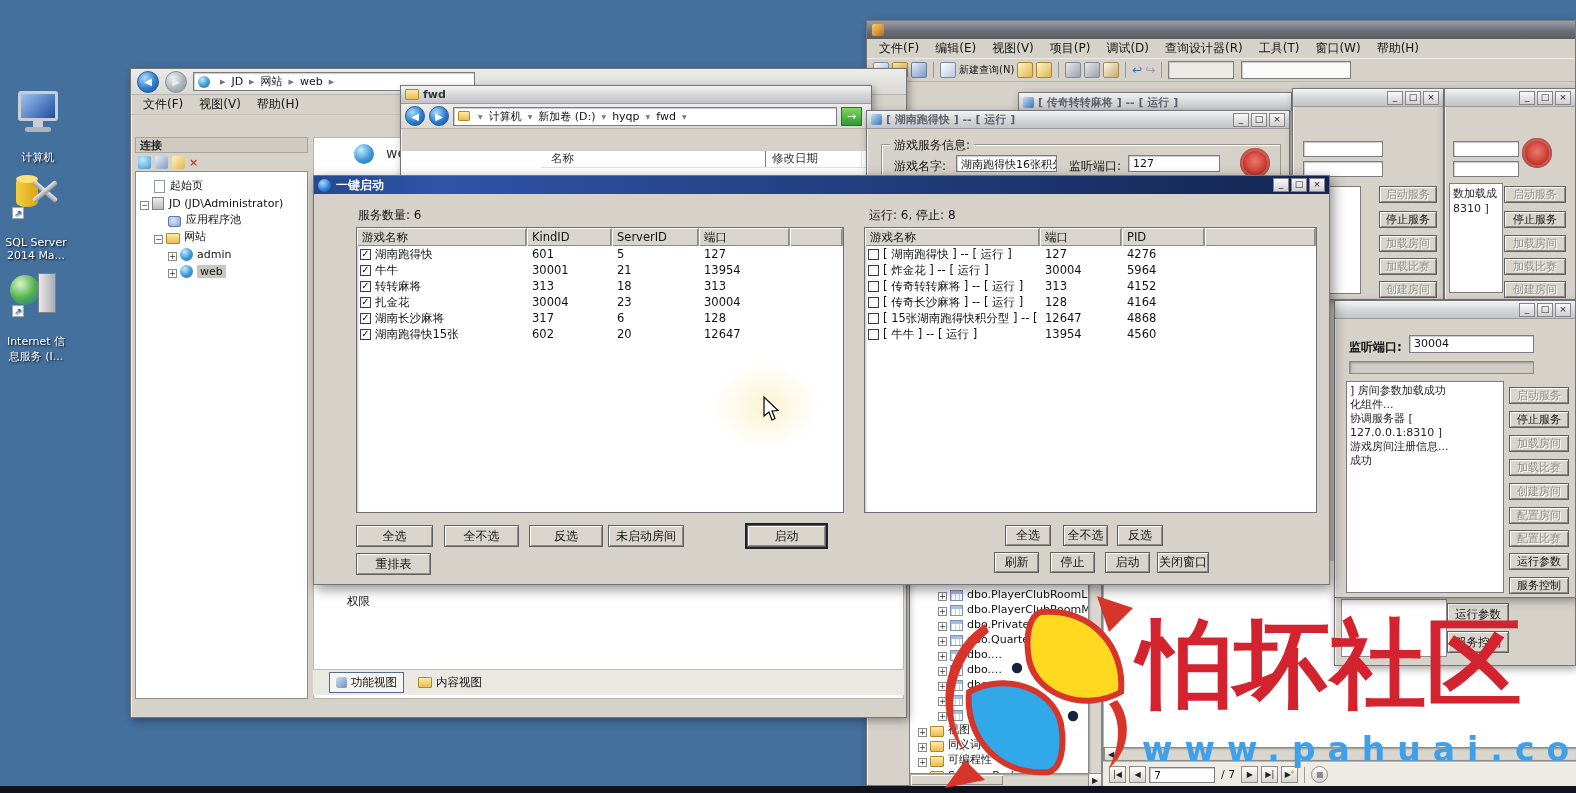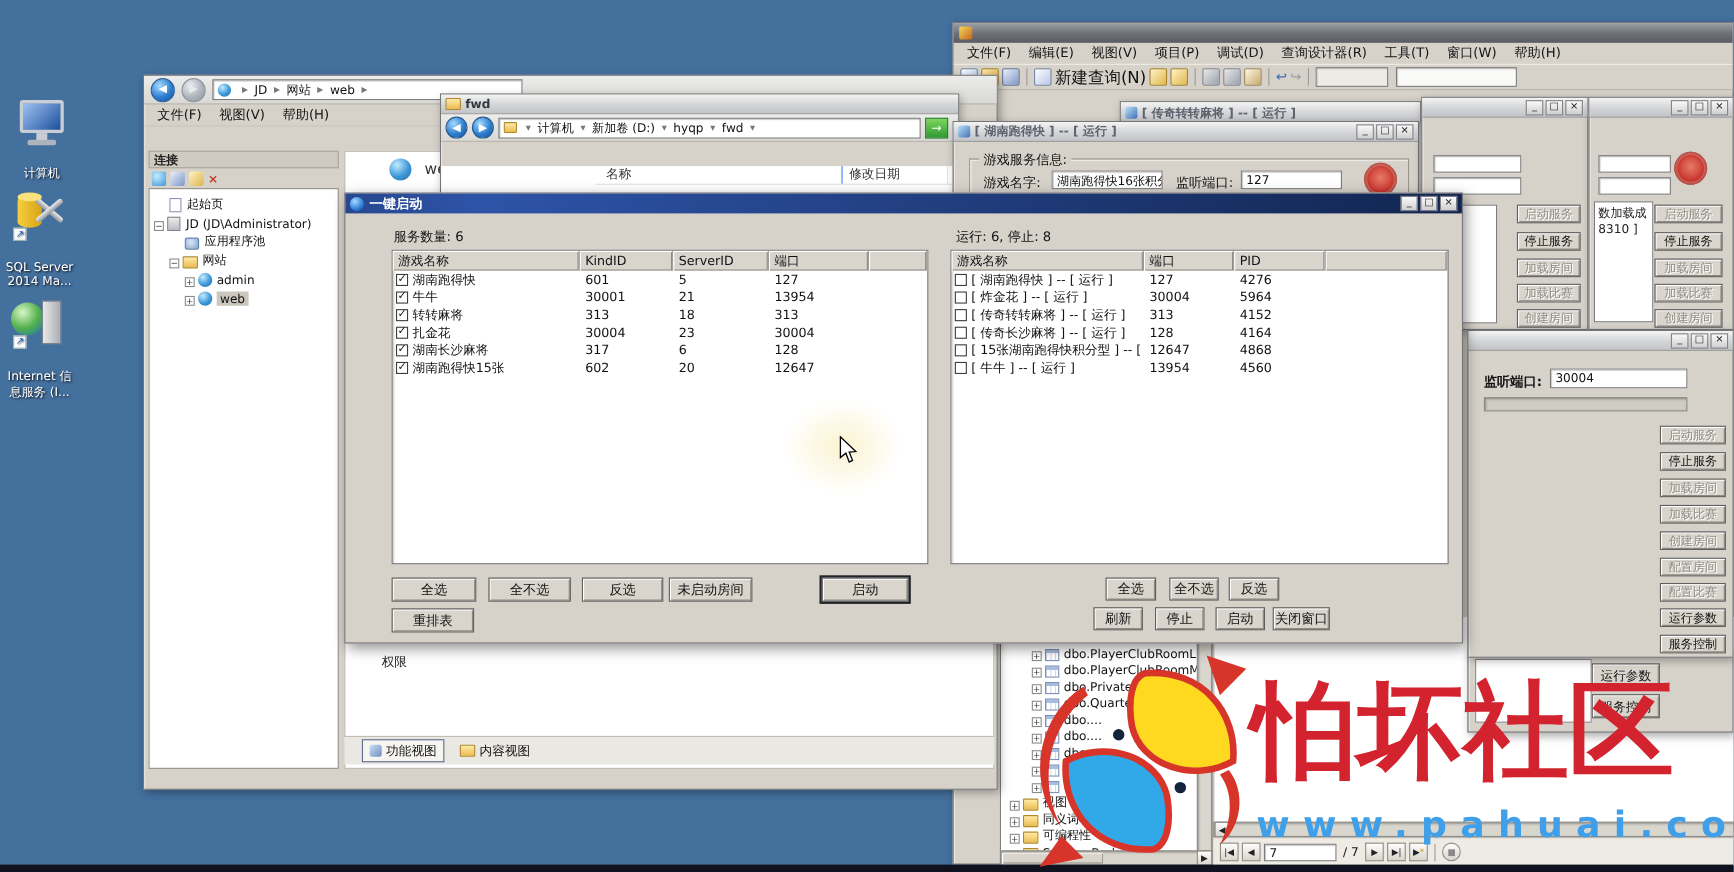--- a/index.html
+++ b/index.html
@@ -96,21 +96,21 @@
       <span class="menu">工具(T)</span>
       <span class="menu">窗口(W)</span>
       <span class="menu">帮助(H)</span>
     </div>
   <div style="display:flex;align-items:center;height:24px;background:#D6D2CA;border-top:1px solid #EDEBE5;border-bottom:1px solid #b9b5ac;padding:0 6px;gap:3px">
     <span class="tbi" style="background:linear-gradient(135deg,#FFF,#9FC0E8);border:1px solid #7a8aa8"></span>
     <span class="tbi" style="background:linear-gradient(135deg,#FFE9A8,#D8A43C);border:1px solid #a8862a"></span>
     <span class="tbi" style="background:linear-gradient(135deg,#E8F0FA,#7E96C8);border:1px solid #6a7a9a"></span>
     <span class="tsep"></span>
     <span class="tbi" style="background:linear-gradient(135deg,#FDFDFD,#B8C8E8);border:1px solid #7a8aa8"></span>
-    <span style="font-size:15px;white-space:nowrap">新建查询(N)</span>
+    <span style="font-size:10px;white-space:nowrap">新建查询(N)</span>
     <span class="tbi" style="background:linear-gradient(135deg,#FFF2C8,#E0B84C);border:1px solid #a8862a"></span>
     <span class="tbi" style="background:linear-gradient(135deg,#FFF2C8,#E0B84C);border:1px solid #a8862a"></span>
     <span class="tsep"></span>
     <span class="tbi" style="background:linear-gradient(135deg,#E8E8E8,#9AA2AE);border:1px solid #848a94"></span>
     <span class="tbi" style="background:linear-gradient(135deg,#E8E8E8,#9AA2AE);border:1px solid #848a94"></span>
     <span class="tbi" style="background:linear-gradient(135deg,#FFF8E8,#C8A86A);border:1px solid #a08a5a"></span>
     <span class="tsep"></span>
     <span style="color:#3A6CB4;font-size:12px">↩</span>
     <span style="color:#9aa0aa;font-size:12px">↪</span>
     <span class="tsep"></span>
@@ -410,20 +410,28 @@
   <div class="tb-gray">
     <span class="wbtns">
       <span class="wbtn">_</span>
       <span class="wbtn">□</span>
       <span class="wbtn">×</span>
     </span>
   </div>
   <span style="position:absolute;left:14px;top:38px;font-size:12px;font-weight:bold">监听端口:</span>
   <div class="field" style="position:absolute;left:74px;top:34px;width:125px;height:18px">30004</div>
   <div class="sunken" style="position:absolute;left:14px;top:60px;width:185px;height:13px;background:#CFCCC4"></div>
+  <div class="logbox" style="position:absolute;left:11px;top:80px;width:158px;height:212px;line-height:14px">
+
+  <div>] 房间参数加载成功</div>
+      <div>化组件...</div>
+      <div>协调服务器 [ 127.0.0.1:8310 ]</div>
+      <div>游戏房间注册信息...</div>
+      <div>成功</div>
+    </div>
   <div class="btn dis" style="left:174px;top:86px;width:60px;height:17px;font-size:11px">启动服务</div>
   <div class="btn" style="left:174px;top:110px;width:60px;height:17px;font-size:11px">停止服务</div>
   <div class="btn dis" style="left:174px;top:134px;width:60px;height:17px;font-size:11px">加载房间</div>
   <div class="btn dis" style="left:174px;top:158px;width:60px;height:17px;font-size:11px">加载比赛</div>
   <div class="btn dis" style="left:174px;top:182px;width:60px;height:17px;font-size:11px">创建房间</div>
   <div class="btn dis" style="left:174px;top:206px;width:60px;height:17px;font-size:11px">配置房间</div>
   <div class="btn dis" style="left:174px;top:229px;width:60px;height:17px;font-size:11px">配置比赛</div>
   <div class="btn" style="left:174px;top:252px;width:60px;height:17px;font-size:11px">运行参数</div>
   <div class="btn" style="left:174px;top:276px;width:60px;height:17px;font-size:11px">服务控制</div>
 </div>

